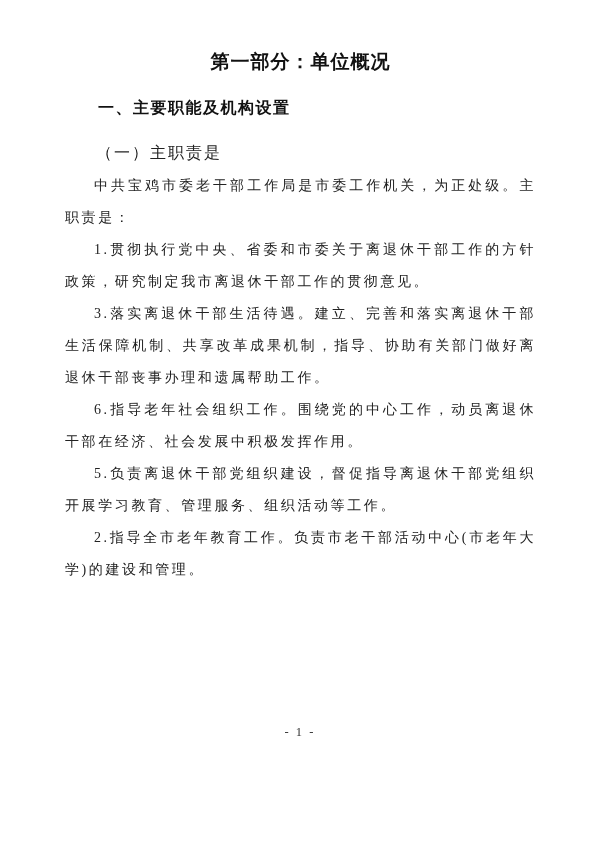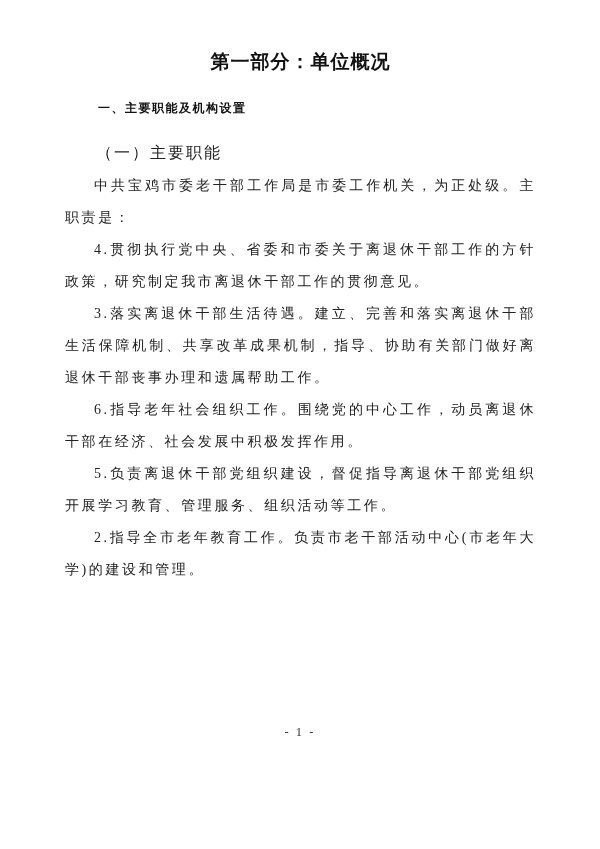--- a/index.html
+++ b/index.html
@@ -26,21 +26,21 @@
     line-height: 26px;
     letter-spacing: 1px;
     text-align: center;
     color: #111111;
   }
   .section-heading {
     margin: 20px 0 0 0;
     padding-left: 33px;
     font-family: "Liberation Sans", "DejaVu Sans", sans-serif;
     font-weight: bold;
-    font-size: 12px;
+    font-size: 16px;
     line-height: 26px;
     letter-spacing: 1.5px;
     color: #111111;
   }
   .subsection-heading {
     margin: 19px 0 0 0;
     padding-left: 31px;
     font-family: "Liberation Serif", "DejaVu Serif", serif;
     font-weight: normal;
     font-size: 16px;
@@ -76,26 +76,26 @@
 </style>
 </head>
 <body>
 
 <div class="page">
 
   <h1 class="doc-title">第一部分：单位概况</h1>
 
   <h2 class="section-heading">一、主要职能及机构设置</h2>
 
-  <h3 class="subsection-heading">（一）主要职能</h3>
+  <h3 class="subsection-heading">（一）主职责是</h3>
 
   <div class="body-text">
 
   <p>中共宝鸡市委老干部工作局是市委工作机关，为正处级。主职责是：</p>
-      <p>4.贯彻执行党中央、省委和市委关于离退休干部工作的方针政策，研究制定我市离退休干部工作的贯彻意见。</p>
+      <p>1.贯彻执行党中央、省委和市委关于离退休干部工作的方针政策，研究制定我市离退休干部工作的贯彻意见。</p>
       <p>3.落实离退休干部生活待遇。建立、完善和落实离退休干部生活保障机制、共享改革成果机制，指导、协助有关部门做好离退休干部丧事办理和遗属帮助工作。</p>
       <p>6.指导老年社会组织工作。围绕党的中心工作，动员离退休干部在经济、社会发展中积极发挥作用。</p>
       <p>5.负责离退休干部党组织建设，督促指导离退休干部党组织开展学习教育、管理服务、组织活动等工作。</p>
       <p>2.指导全市老年教育工作。负责市老干部活动中心(市老年大学)的建设和管理。</p>
     </div>
 
   <div class="page-footer">- 1 -</div>
 
 </div>
 

